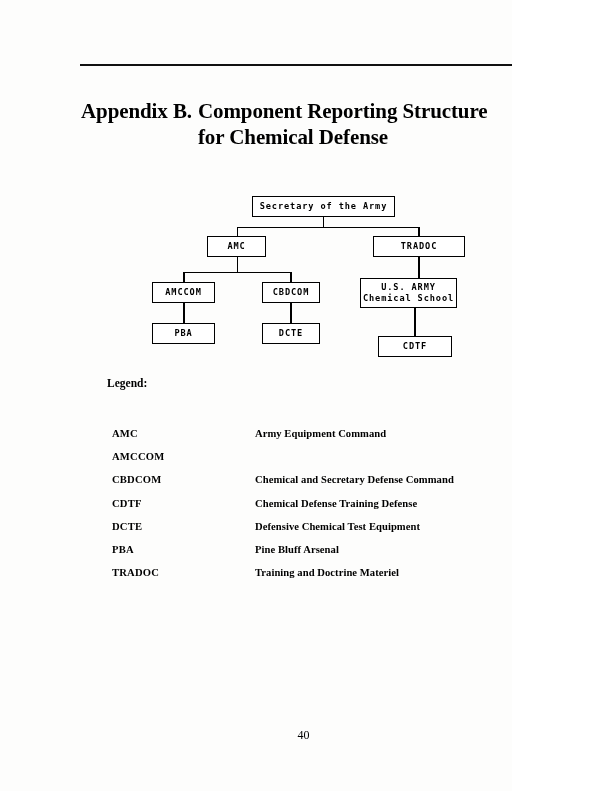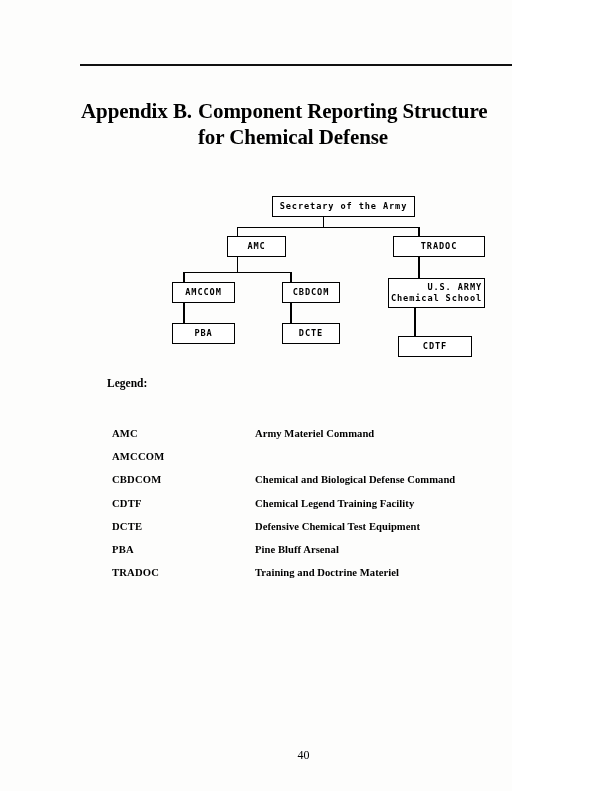--- a/index.html
+++ b/index.html
@@ -67,25 +67,24 @@
     background: #ffffff;
     box-sizing: border-box;
     font-family: "DejaVu Sans Mono", "Liberation Mono", monospace;
     font-weight: bold;
     font-size: 8.6px;
     letter-spacing: 0.9px;
     color: #000000;
     display: flex;
     align-items: center;
     justify-content: center;
-    text-align: right;
+    text-align: center;
     line-height: 11px;
     white-space: pre;
     pointer-events: auto;
-    margin-left: 20px;
   }
   .connector {
     position: absolute;
     background: #000000;
     pointer-events: auto;
   }
   .conn-v { width: 1.6px; }
   .conn-h { height: 1.6px; }
 
   
@@ -123,21 +122,21 @@
     font-weight: bold;
     font-family: "Liberation Serif", "DejaVu Serif", serif;
     letter-spacing: 0.05px;
     white-space: pre;
   }
 
   
   .page-number {
     position: absolute;
     left: 0;
-    top: 748px;
+    top: 728px;
     width: 607px;
     text-align: center;
     font-size: 12px;
     font-family: "Liberation Serif", "DejaVu Serif", serif;
   }
 </style>
 </head>
 <body>
 
 <div id="page">
@@ -169,47 +168,47 @@
     <div class="node" style="left:252px; top:196px; width:143px; height:21px;">Secretary of the Army</div>
 
     <div class="node" style="left:207px; top:236px; width:59px; height:21px;">AMC</div>
 
     <div class="node" style="left:373px; top:236px; width:92px; height:21px;">TRADOC</div>
 
     <div class="node" style="left:152px; top:282px; width:63px; height:21px;">AMCCOM</div>
 
     <div class="node" style="left:262px; top:282px; width:58px; height:21px;">CBDCOM</div>
 
-    <div class="node" style="left:368px; top:278px; width:97px; height:30px;">U.S. ARMY
+    <div class="node" style="left:360px; top:278px; width:97px; height:30px;">U.S. ARMY
 Chemical School</div>
 
     <div class="node" style="left:152px; top:323px; width:63px; height:21px;">PBA</div>
 
     <div class="node" style="left:262px; top:323px; width:58px; height:21px;">DCTE</div>
 
     <div class="node" style="left:378px; top:336px; width:74px; height:21px;">CDTF</div>
   </div>
 
   <div class="legend-title">Legend:</div>
 
   <div class="legend-list">
     <div class="legend-row">
       <span class="legend-term">AMC</span>
-      <span class="legend-def">Army Materiel Command</span>
+      <span class="legend-def">Army Equipment Command</span>
     </div>
     <div class="legend-row">
       <span class="legend-term">AMCCOM</span>
     </div>
     <div class="legend-row">
       <span class="legend-term">CBDCOM</span>
-      <span class="legend-def">Chemical and Biological Defense Command</span>
+      <span class="legend-def">Chemical and Secretary Defense Command</span>
     </div>
     <div class="legend-row">
       <span class="legend-term">CDTF</span>
-      <span class="legend-def">Chemical Legend Training Facility</span>
+      <span class="legend-def">Chemical Defense Training Defense</span>
     </div>
     <div class="legend-row">
       <span class="legend-term">DCTE</span>
       <span class="legend-def">Defensive Chemical Test Equipment</span>
     </div>
     <div class="legend-row">
       <span class="legend-term">PBA</span>
       <span class="legend-def">Pine Bluff Arsenal</span>
     </div>
     <div class="legend-row">

